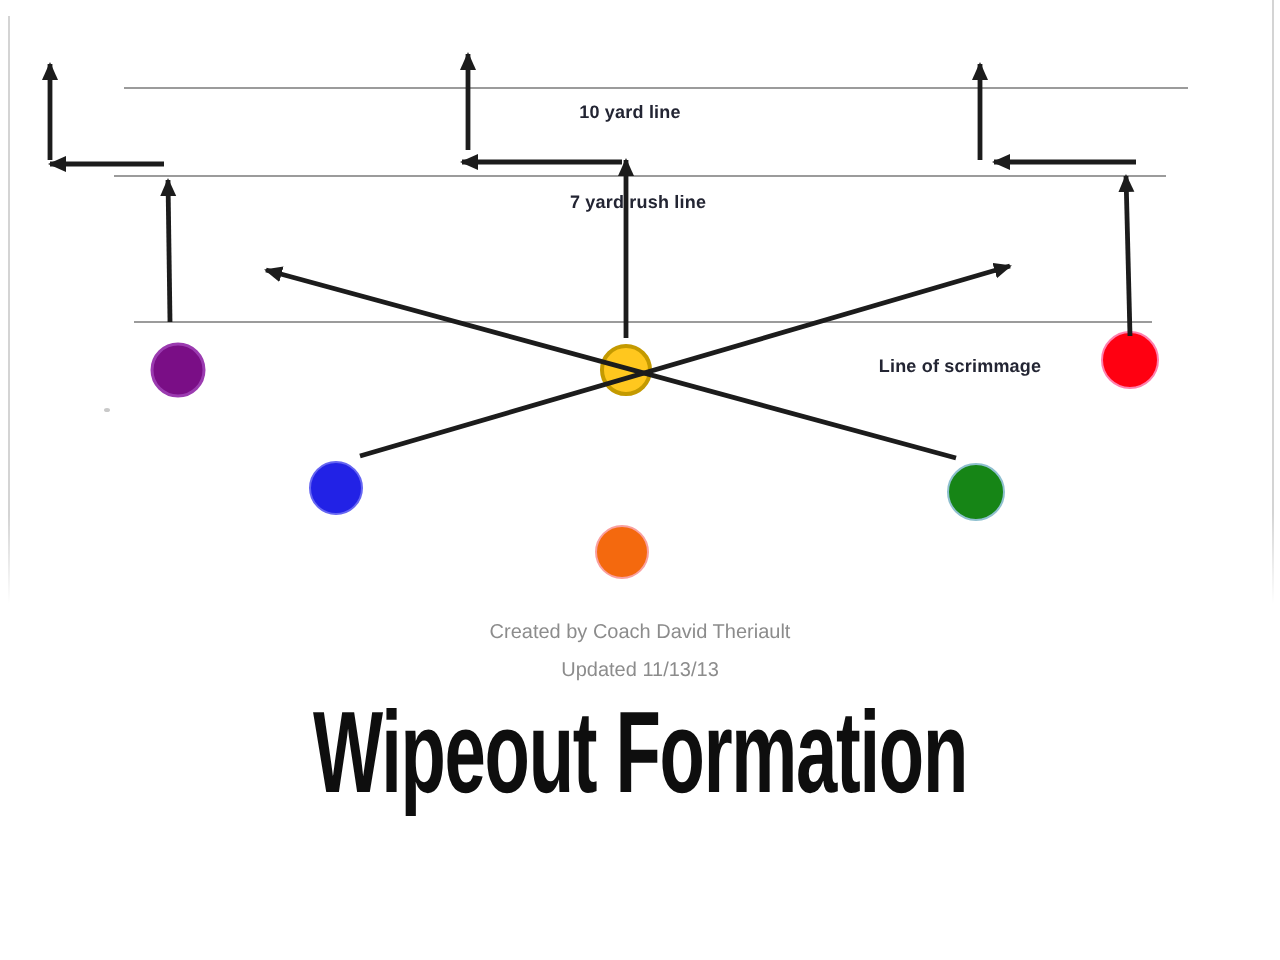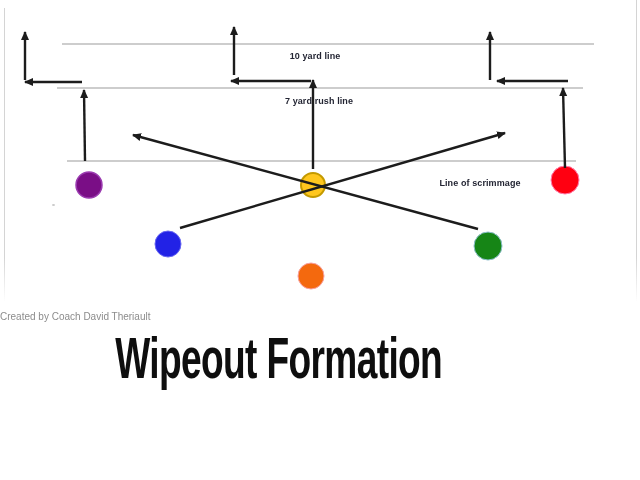--- a/index.html
+++ b/index.html
@@ -26,21 +26,21 @@
     font-family: "Liberation Sans", sans-serif;
     font-size: 9px; font-weight: bold; fill: #232533;
     text-anchor: middle; letter-spacing: 0.1px;
   }
   .route { fill: none; stroke: #1c1c1c; stroke-width: 2.4; }
 
   .speck { position: absolute; left: 52px; top: 204px; width: 3px; height: 2px;
            background: #c9c9c9; border-radius: 50%; }
 
   
-  .caption { position: absolute; left: 0; top: 308px; width: 640px; }
+  .caption { position: absolute; left: 0; top: 308px; width: 640px; text-align: center; }
   .credit { font-size: 10px; color: #8c8c8c; line-height: 18px; }
   .credit.updated { margin-top: 1px; }
   .title {
     margin-top: 6px;
     font-size: 58px; font-weight: bold; color: #0e0e0e;
     letter-spacing: -1px; white-space: nowrap;
     transform: scaleX(0.64); transform-origin: 50% 50%;
     line-height: 52px;
   }
 </style>
@@ -88,16 +88,17 @@
           <polyline points="180,228 505,133" class="route" marker-end="url(#arrow)"></polyline>
         </g>
     </svg>
     <div class="edge left"></div>
     <div class="edge right"></div>
     <div class="speck"></div>
   </div>
 
   <div class="caption">
     <div class="credit">Created by Coach David Theriault</div>
+    <div class="credit updated">Updated 11/13/13</div>
     <div class="title">Wipeout Formation</div>
   </div>
 
 </div>
 
 </body></html>

